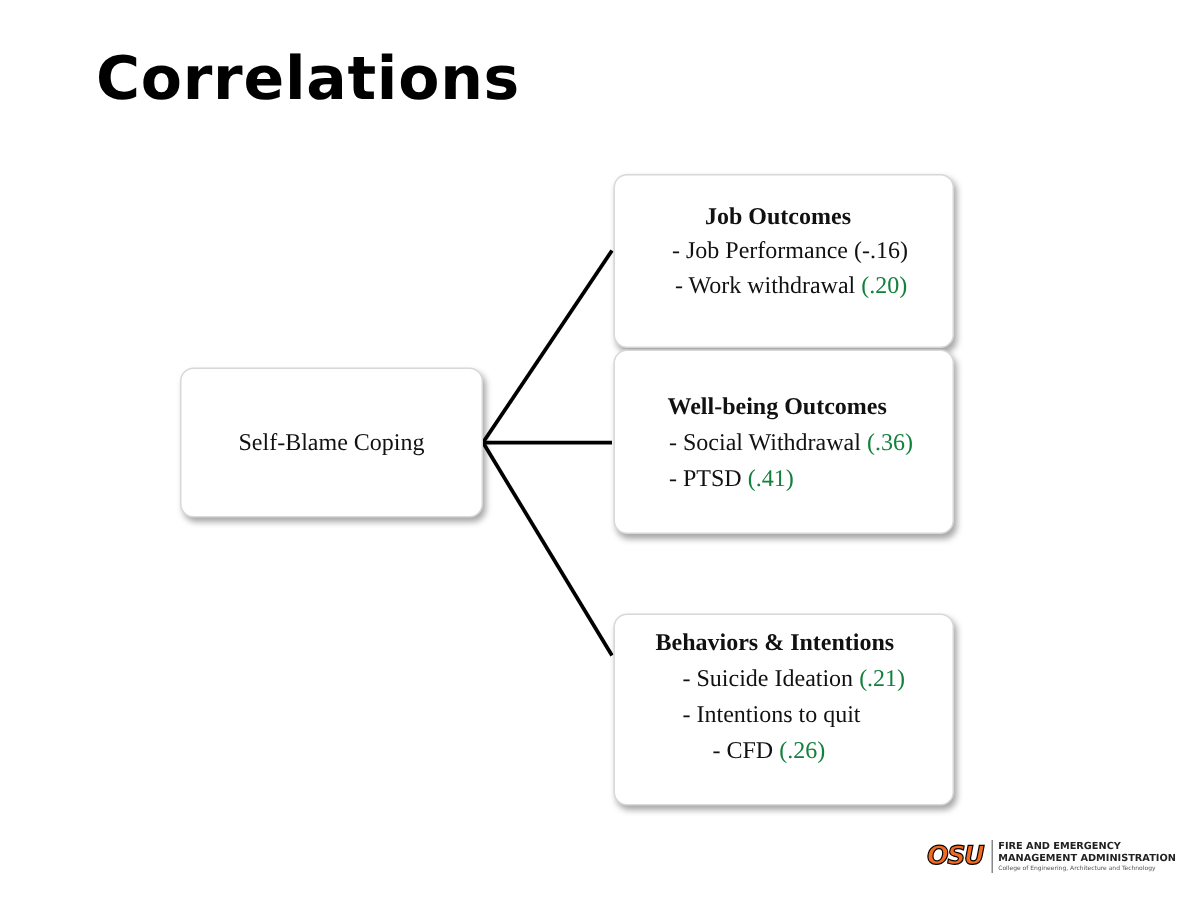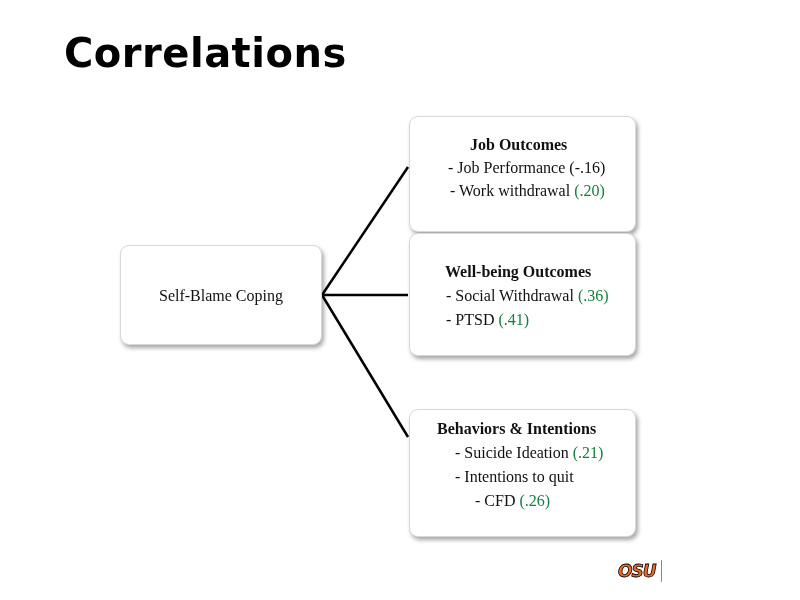--- a/index.html
+++ b/index.html
@@ -51,13 +51,18 @@
 <div class="box b3">
   <div class="ln hd" style="left:27px;top:8px;">Behaviors &amp; Intentions</div>
   <div class="ln" style="left:45px;top:32px;text-align:right;"><span>- Suicide Ideation </span><span class="red">(.21)</span></div>
   <div class="ln" style="left:45px;top:56px;"><span>- Intentions to quit</span><span></span></div>
   <div class="ln" style="left:65px;top:80px;"><span>- CFD </span><span class="red">(.26)</span></div>
 </div>
 
 <div class="logo">
   <span class="osu">OSU</span>
   <span class="sep"></span>
+  <div class="org">
+    <div class="l1">FIRE AND EMERGENCY</div>
+    <div class="l2">MANAGEMENT ADMINISTRATION</div>
+    <div class="l3">College of Engineering, Architecture and Technology</div>
+  </div>
 </div>
 
 </body></html>

